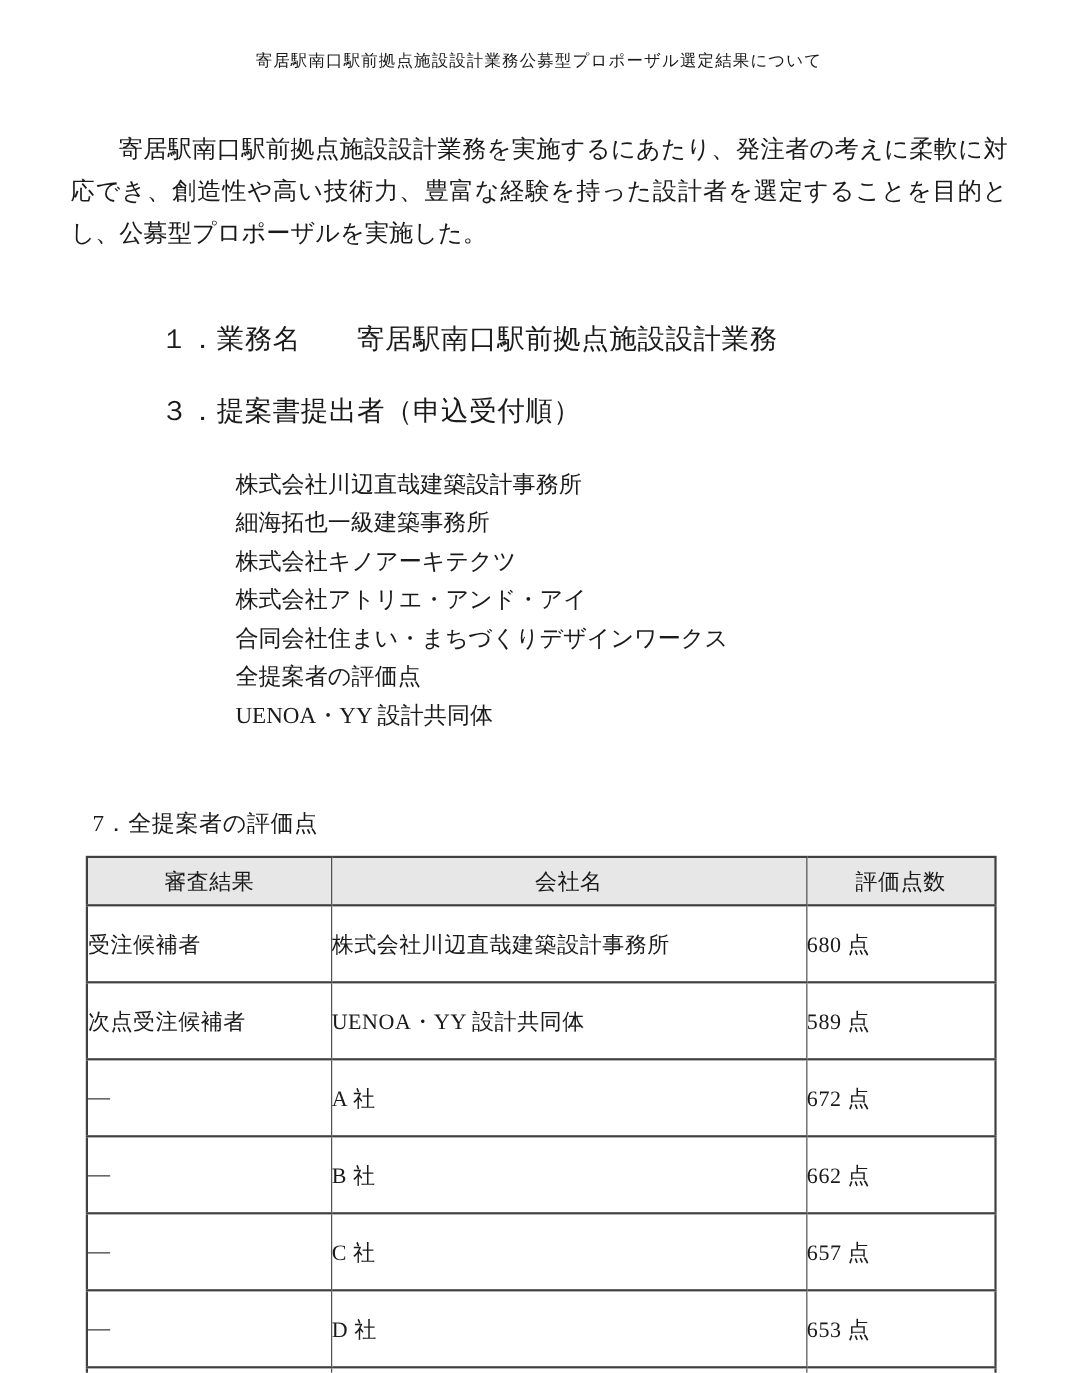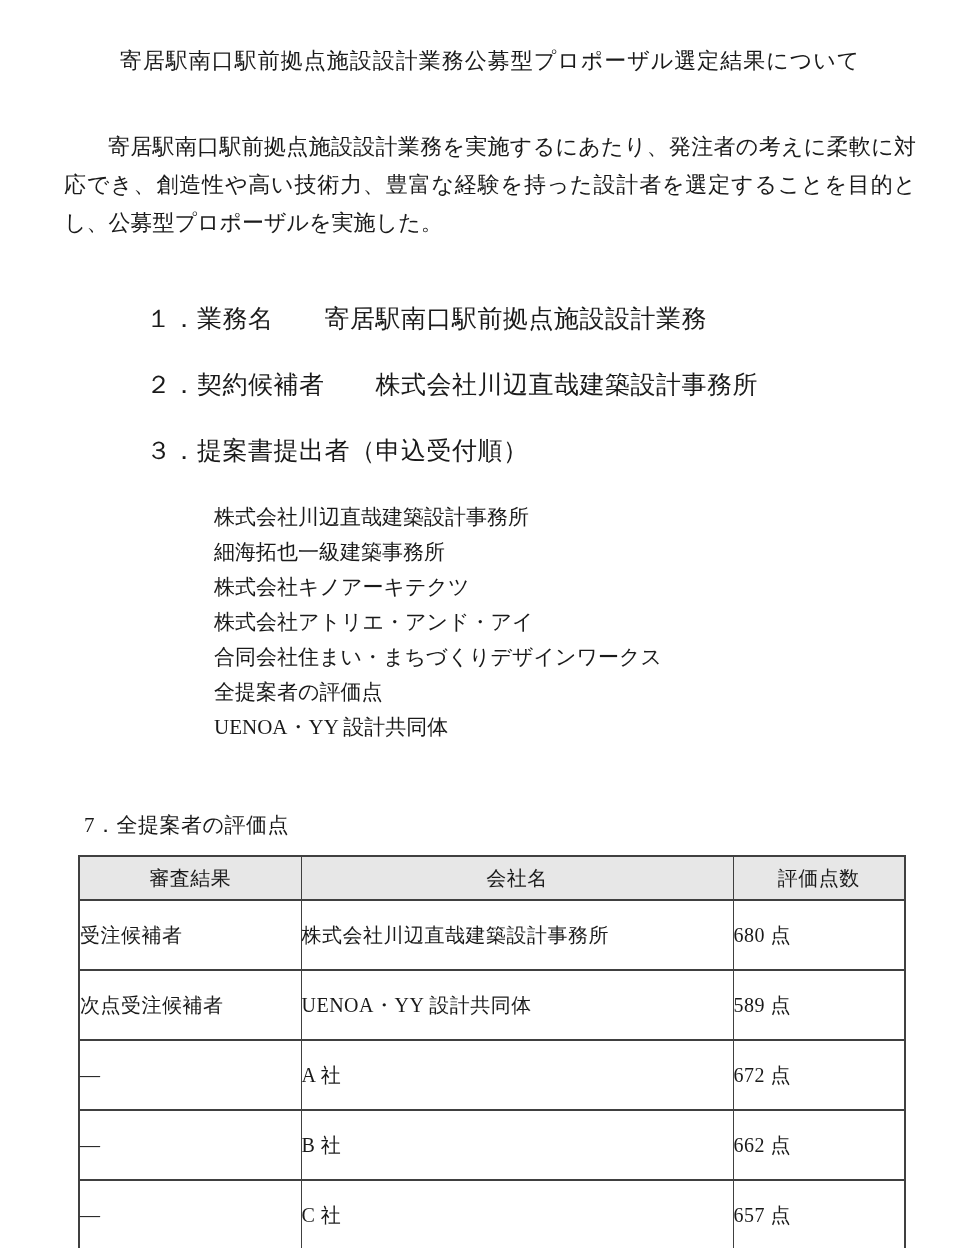--- a/index.html
+++ b/index.html
@@ -11,21 +11,21 @@
     color: #1a1a1a;
     overflow: hidden;
   }
   .page {
     width: 980px;
     height: 1248px;
     padding: 46px 64px 30px 64px;
   }
   .doc-title {
     text-align: center;
-    font-size: 22px;
+    font-size: 15px;
     font-weight: normal;
     letter-spacing: 1px;
     margin-bottom: 52px;
   }
   .intro {
     font-size: 22px;
     line-height: 38px;
     text-indent: 2em;
     text-align: justify;
     margin-bottom: 60px;
@@ -75,21 +75,20 @@
 <body>
 
 <div class="page">
 
   <h1 class="doc-title">寄居駅南口駅前拠点施設設計業務公募型プロポーザル選定結果について</h1>
 
   <p class="intro">寄居駅南口駅前拠点施設設計業務を実施するにあたり、発注者の考えに柔軟に対応でき、創造性や高い技術力、豊富な経験を持った設計者を選定することを目的とし、公募型プロポーザルを実施した。</p>
 
   <div class="numbered-list">
     <div class="numbered-item">１．業務名　　寄居駅南口駅前拠点施設設計業務</div>
-    <div class="numbered-item">２．契約候補者　　株式会社川辺直哉建築設計事務所</div>
     <div class="numbered-item">３．提案書提出者（申込受付順）</div>
   </div>
 
   <div class="proposer-list">
     <div>株式会社川辺直哉建築設計事務所</div>
     <div>細海拓也一級建築事務所</div>
     <div>株式会社キノアーキテクツ</div>
     <div>株式会社アトリエ・アンド・アイ</div>
     <div>合同会社住まい・まちづくりデザインワークス</div>
     <div>全提案者の評価点</div>

